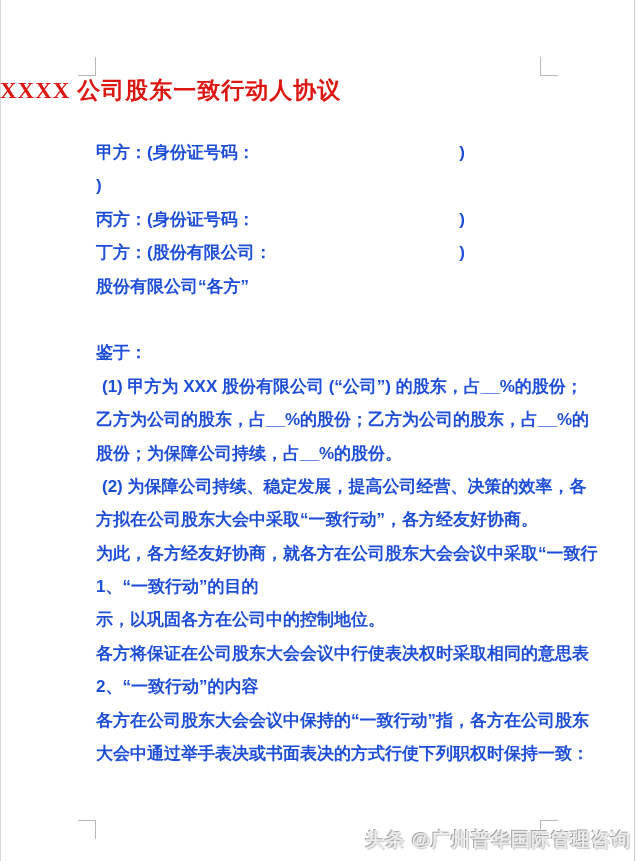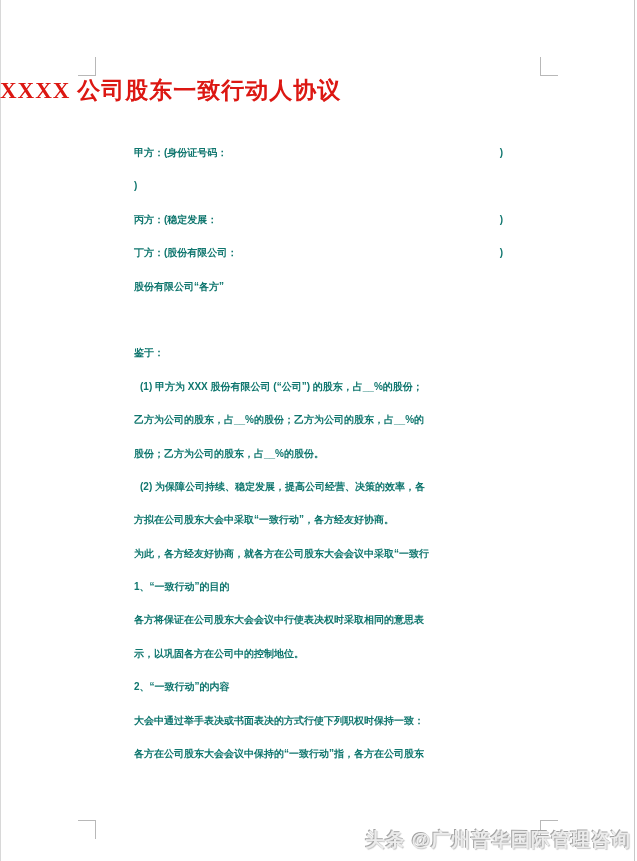--- a/index.html
+++ b/index.html
@@ -51,25 +51,24 @@
     color: #dc1712;
     line-height: 38px;
     white-space: nowrap;
   }
 
   .doc-body {
     position: absolute;
     left: 96px;
     top: 136px;
     width: 444px;
-    color: #0f766e;
+    color: #1d4ed8;
     font-weight: bold;
-    font-size: 10px;
+    font-size: 17px;
     line-height: 33.4px;
-    margin-left: 38px;
   }
   .line {
     height: 33.4px;
     white-space: nowrap;
   }
   .line.indent { padding-left: 6px; }
   .party-row {
     height: 33.4px;
     width: 369px;
     display: flex;
@@ -108,43 +107,43 @@
   <div class="doc-body">
 
     <div class="party-row">
       <span>甲方：(身份证号码：</span>
       <span>)</span>
     </div>
     <div class="party-row">
       <span>)</span>
     </div>
     <div class="party-row">
-      <span>丙方：(稳定发展：</span>
+      <span>丙方：(身份证号码：</span>
       <span>)</span>
     </div>
     <div class="party-row">
       <span>丁方：(股份有限公司：</span>
       <span>)</span>
     </div>
 
     <div class="line">股份有限公司“各方”</div>
 
     <div class="spacer-line"></div>
 
     <div class="line">鉴于：</div>
     <div class="line indent">(1) 甲方为 XXX 股份有限公司 (“公司”) 的股东，占__%的股份；</div>
     <div class="line">乙方为公司的股东，占__%的股份；乙方为公司的股东，占__%的</div>
-    <div class="line">股份；乙方为公司的股东，占__%的股份。</div>
+    <div class="line">股份；为保障公司持续，占__%的股份。</div>
     <div class="line indent">(2) 为保障公司持续、稳定发展，提高公司经营、决策的效率，各</div>
     <div class="line">方拟在公司股东大会中采取“一致行动”，各方经友好协商。</div>
     <div class="line">为此，各方经友好协商，就各方在公司股东大会会议中采取“一致行</div>
     <div class="line">1、“一致行动”的目的</div>
+    <div class="line">示，以巩固各方在公司中的控制地位。</div>
     <div class="line">各方将保证在公司股东大会会议中行使表决权时采取相同的意思表</div>
-    <div class="line">示，以巩固各方在公司中的控制地位。</div>
     <div class="line">2、“一致行动”的内容</div>
+    <div class="line">各方在公司股东大会会议中保持的“一致行动”指，各方在公司股东</div>
     <div class="line">大会中通过举手表决或书面表决的方式行使下列职权时保持一致：</div>
-    <div class="line">各方在公司股东大会会议中保持的“一致行动”指，各方在公司股东</div>
 
   </div>
 
   <div class="watermark">头条 @广州普华国际管理咨询</div>
 
 </div>
 
 </body></html>

